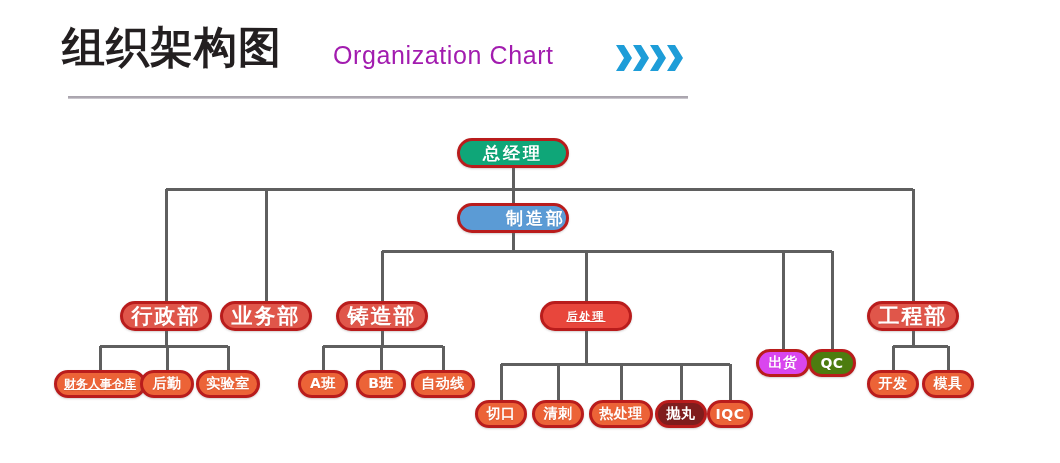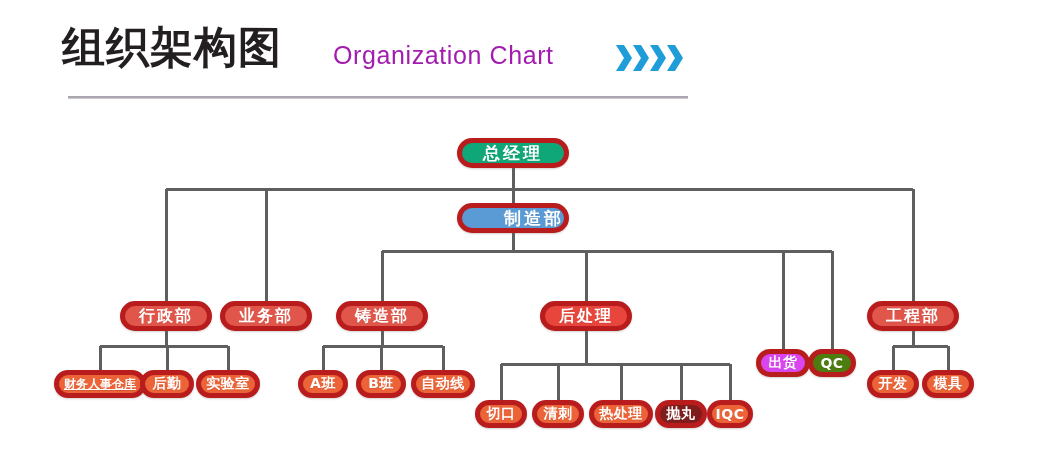--- a/index.html
+++ b/index.html
@@ -85,48 +85,49 @@
 
   .node {
     position: absolute;
     box-sizing: border-box;
     display: flex;
     align-items: center;
     justify-content: center;
     color: #ffffff;
     white-space: nowrap;
     border-radius: 999px;
-    border: 5px solid #b91c1c;
+    border: 3px solid #b91c1c;
     box-shadow: 0 1px 2px rgba(120,110,110,0.32);
     font-family: "DejaVu Sans", "Liberation Sans", sans-serif;
     font-weight: bold;
     letter-spacing: 1px;
     text-shadow: 0 1px 0 rgba(0,0,0,0.08);
     z-index: 2;
   }
   .node.lvl-root {
     background: #0fa678;
     font-size: 17px;
     letter-spacing: 3px;
   }
   .node.lvl-dept {
     background: #5b9bd5;
     font-size: 17px;
     letter-spacing: 3px;
     justify-content: flex-end;
   }
   .node.lvl-sub {
     background: #e0564a;
-    font-size: 16px;
+    font-size: 21px;
     letter-spacing: 2px;
   }
   .node.lvl-sub-bright {
     background: #e8463c;
-    font-size: 16px;
+    font-size: 11px;
     letter-spacing: 2px;
+    text-decoration: underline;
   }
   .node.lvl-leaf {
     background: #ec6337;
     font-size: 14px;
     letter-spacing: 0.5px;
   }
   .node.lvl-leaf-sm {
     background: #ec6337;
     font-size: 12px;
     letter-spacing: 0px;

